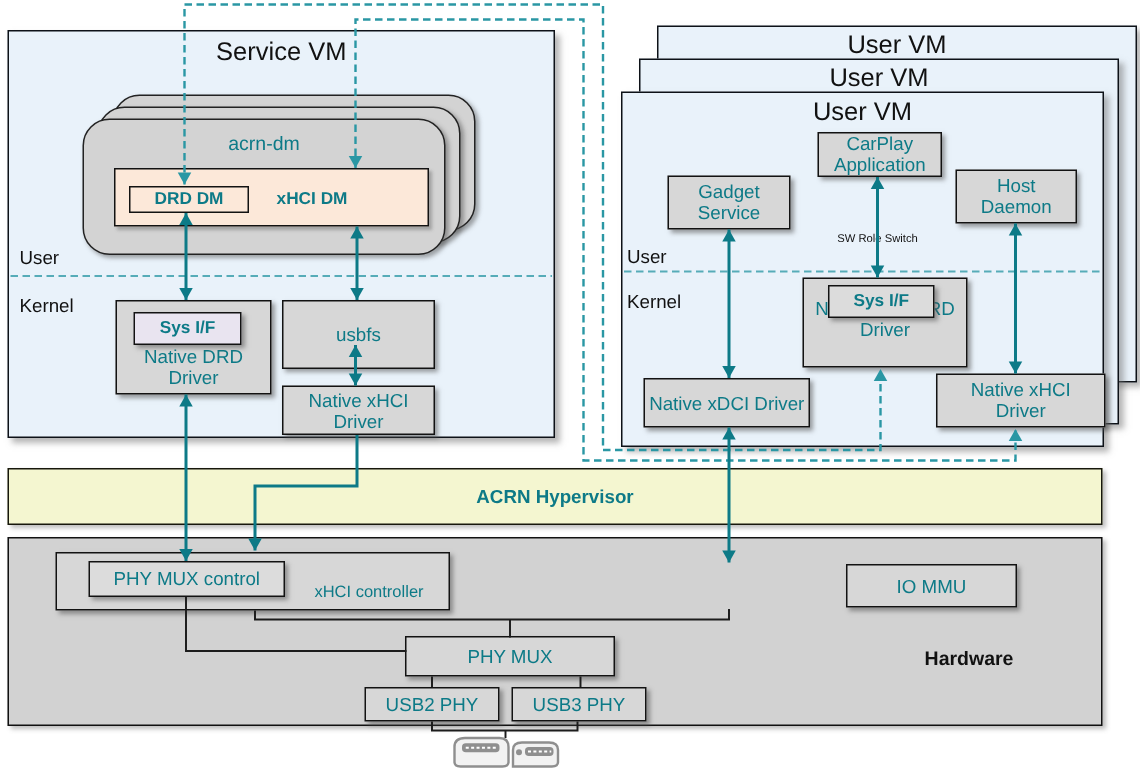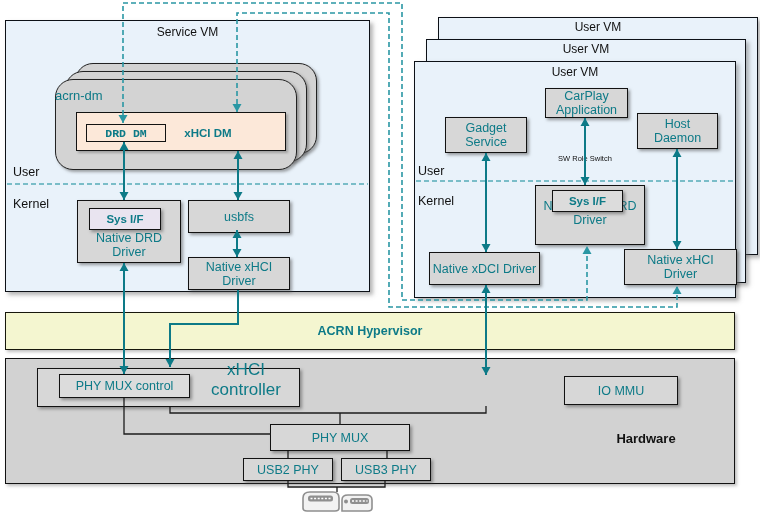--- a/index.html
+++ b/index.html
@@ -5,36 +5,35 @@
   html,body{margin:0;padding:0;background:#fff;}
   #canvas{
     position:relative;width:760px;height:513px;background:#ffffff;
     font-family:"Liberation Sans",sans-serif;overflow:hidden;
   }
   .abs{position:absolute;box-sizing:border-box;}
   .vmbox{
     background:#e9f2fa;border:1.6px solid #0d1117;
     box-shadow:3px 3px 4px rgba(110,110,110,.5);
   }
-  .vm-title{color:#111;font-size:12px;text-align:center;}
+  .vm-title{color:#111;font-size:17px;text-align:center;}
   .graybox{
     background:#d7d7d7;border:1.4px solid #121212;
     box-shadow:2px 2px 3px rgba(80,80,80,.55);
     color:#0d7a87;font-size:12.5px;line-height:1.12;
     display:flex;align-items:center;justify-content:center;text-align:center;
   }
   .acrn{
     background:#d3d3d3;border:1.6px solid #222;border-radius:18px;
     box-shadow:2px 2px 3px rgba(80,80,80,.5);
   }
   .peach{
     background:#fce8d9;border:1.4px solid #121212;
     display:flex;align-items:center;justify-content:center;
     box-shadow:2px 2px 2px rgba(90,90,90,.4);
-    font-family:Liberation Mono, monospace;
   }
   .lavbox{background:#e9e4f0;}
   .ltgray{background:#dcdcdc;}
   .bold{font-weight:bold;}
   .lbl{color:#111;font-size:12.5px;}
   .tiny{color:#111;font-size:7.5px;text-align:center;}
   .teal-txt{color:#0d7a87;}
   .bar{
     background:#f4f6d0;border:1.6px solid #17170c;
     display:flex;align-items:center;justify-content:center;
@@ -51,35 +50,35 @@
 <body>
 
 <div id="canvas">
 
   <div class="abs vmbox" style="left:5px;top:20px;width:365px;height:272px"></div>
   <div class="abs vm-title" style="left:5px;top:25px;width:365px">Service VM</div>
 
   <div class="abs acrn" style="left:75px;top:63px;width:242px;height:91px"></div>
   <div class="abs acrn" style="left:65px;top:71px;width:242px;height:91px"></div>
   <div class="abs acrn" style="left:55px;top:79px;width:242px;height:91px"></div>
-  <div class="abs teal-txt" style="left:55px;top:88px;width:242px;font-size:13px;text-align:left">acrn-dm</div>
+  <div class="abs teal-txt" style="left:55px;top:88px;width:242px;font-size:13px;text-align:center">acrn-dm</div>
 
   <div class="abs peach" style="left:76px;top:112px;width:210px;height:39px"></div>
   <div class="abs peach ctr bold teal-txt" style="left:86px;top:124px;width:80px;height:18px;font-size:11.5px;box-shadow:none">DRD DM</div>
   <div class="abs ctr bold teal-txt" style="left:168px;top:124px;width:80px;height:18px;font-size:11.5px">xHCI DM</div>
 
   <div class="abs lbl" style="left:13px;top:165px">User</div>
   <div class="abs lbl" style="left:13px;top:197px">Kernel</div>
 
   <div class="abs graybox" style="left:77px;top:200px;width:104px;height:63px;align-items:flex-end;padding-bottom:3px">
     <span style="width:80px">Native DRD Driver</span>
   </div>
   <div class="abs graybox lavbox bold" style="left:89px;top:208px;width:72px;height:22px;font-size:11.5px">Sys I/F</div>
 
-  <div class="abs graybox" style="left:188px;top:200px;width:102px;height:33px">usbfs</div>
+  <div class="abs graybox" style="left:188px;top:200px;width:102px;height:46px">usbfs</div>
 
   <div class="abs graybox" style="left:188px;top:257px;width:102px;height:33px">
     <span style="width:80px">Native xHCI Driver</span>
   </div>
 
   <div class="abs vmbox" style="left:438px;top:17px;width:320px;height:238px"></div>
   <div class="abs vm-title" style="left:438px;top:20px;width:320px">User VM</div>
 
   <div class="abs vmbox" style="left:426px;top:39px;width:320px;height:244px"></div>
   <div class="abs vm-title" style="left:426px;top:42px;width:320px">User VM</div>
@@ -112,21 +111,21 @@
   <div class="abs graybox" style="left:624px;top:249px;width:113px;height:36px">
     <span style="width:80px">Native xHCI Driver</span>
   </div>
 
   <div class="abs bar bold teal-txt" style="left:5px;top:312px;width:730px;height:38px;font-size:12.5px">ACRN Hypervisor</div>
 
   <div class="abs hwbg" style="left:5px;top:358px;width:730px;height:126px"></div>
   <div class="abs lbl bold" style="left:596px;top:431px;width:100px;font-size:13px;text-align:center">Hardware</div>
 
   <div class="abs graybox" style="left:37px;top:368px;width:263px;height:39px;background:#d7d7d7"></div>
-  <div class="abs ctr teal-txt" style="left:192px;top:360px;width:108px;height:39px;font-size:17px">xHCI controller</div>
+  <div class="abs ctr teal-txt" style="left:192px;top:375px;width:108px;height:39px;font-size:11px">xHCI controller</div>
   <div class="abs graybox ltgray" style="left:59px;top:374px;width:131px;height:24px">PHY MUX control</div>
 
   <div class="abs graybox" style="left:564px;top:376px;width:114px;height:29px">IO MMU</div>
 
   <div class="abs graybox" style="left:270px;top:424px;width:140px;height:27px">PHY MUX</div>
   <div class="abs graybox" style="left:243px;top:458px;width:90px;height:23px">USB2 PHY</div>
   <div class="abs graybox" style="left:341px;top:458px;width:90px;height:23px">USB3 PHY</div>
 
   <svg class="overlay" width="760" height="513" viewBox="0 0 760 513">
 

